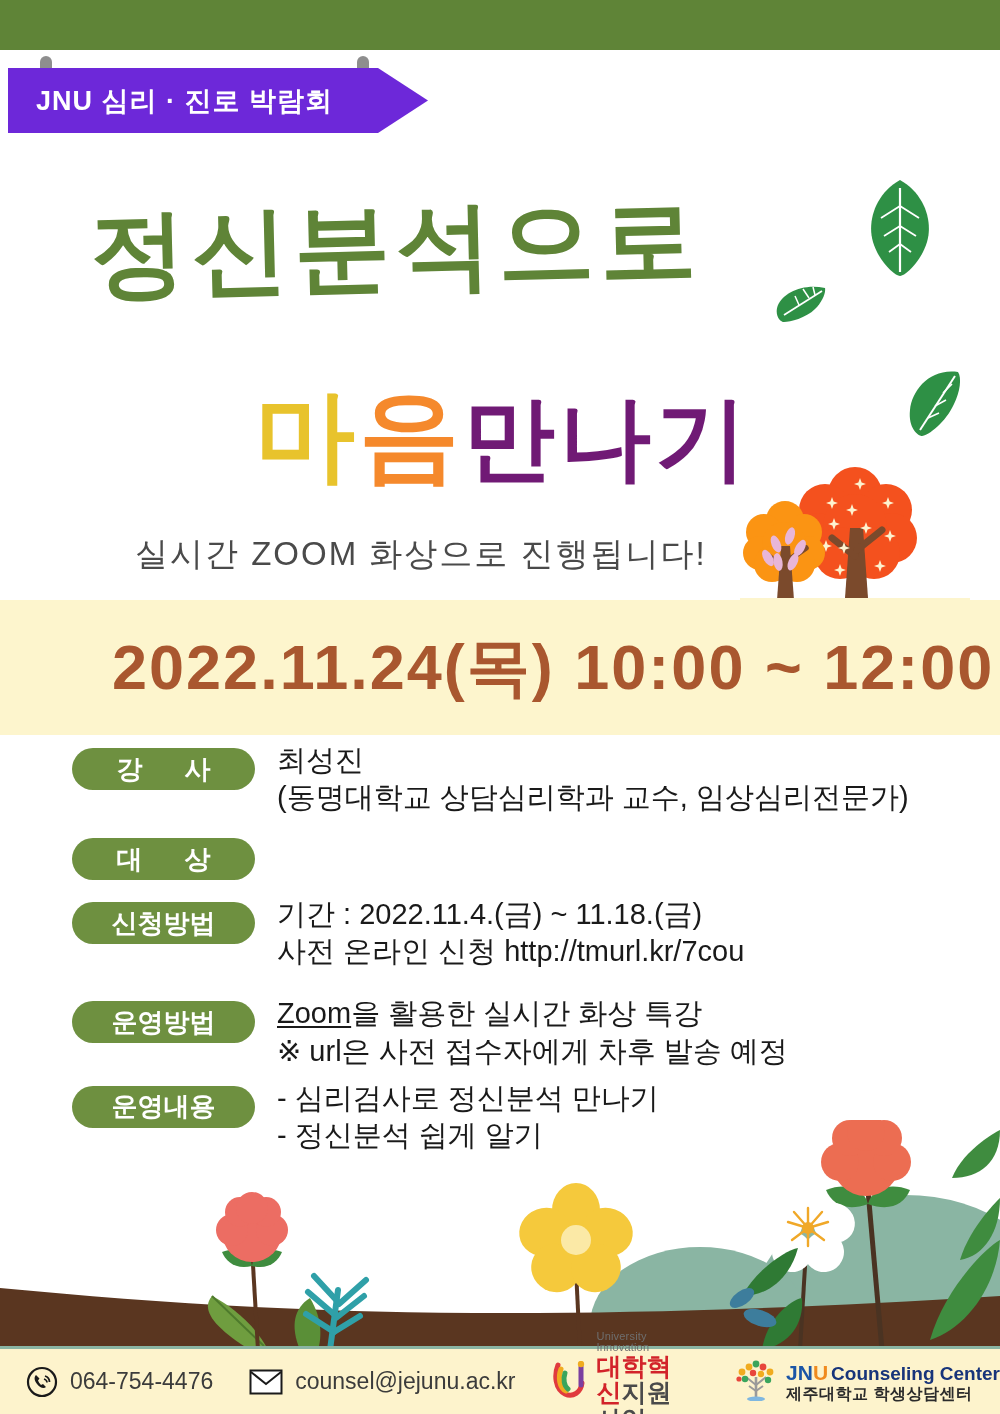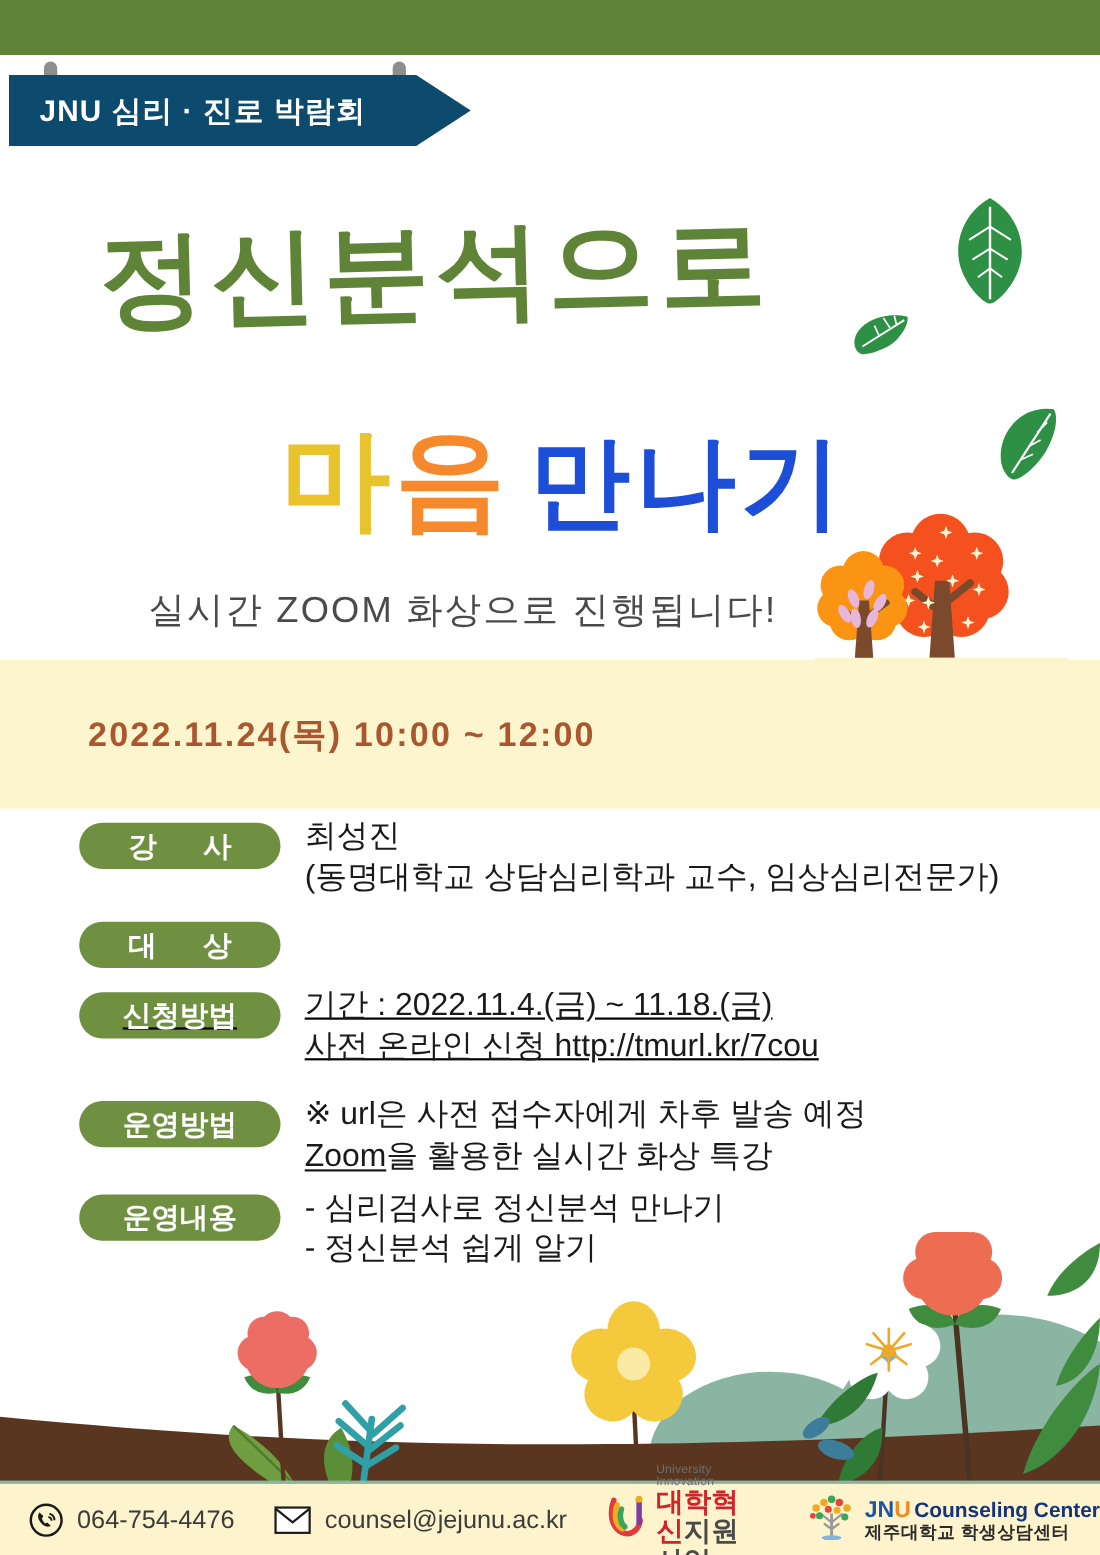--- a/index.html
+++ b/index.html
@@ -16,21 +16,21 @@
   .topbar{position:absolute;left:0;top:0;width:1000px;height:50px;background:#5f8437;}
 
   
   .pin{position:absolute;width:12px;height:34px;border-radius:6px;background:#8e8e8e;}
   .pin.p1{left:40px;top:56px;}
   .pin.p2{left:357px;top:56px;}
 
   
   .banner{
     position:absolute;left:8px;top:68px;width:420px;height:65px;
-    background:#0c4a6e;
+    background:#6d28d9;
     clip-path:polygon(0 0, 370px 0, 420px 32.5px, 370px 65px, 0 65px);
     display:flex;align-items:center;
   }
   .banner-text{
     color:#ffffff;font-size:27px;font-weight:bold;letter-spacing:1px;
     margin-left:28px;white-space:nowrap;
   }
 
   
   .leaf{position:absolute;}
@@ -43,39 +43,39 @@
     letter-spacing:6px;white-space:nowrap;
     transform:rotate(-1.4deg);
   }
   .title2{
     position:absolute;left:255px;top:370px;
     white-space:nowrap;
     font-size:100px;font-weight:bold;letter-spacing:4px;
   }
   .title2 .ma{color:#e8c32c;}
   .title2 .eum{color:#f5892c;}
-  .title2 .mannagi{color:#1d4ed8;font-size:92px;margin-left:18px;}
+  .title2 .mannagi{color:#701a75;font-size:92px;}
 
   .subtitle{
     position:absolute;left:135px;top:532px;
     font-size:33px;color:#4a4a4a;letter-spacing:2px;white-space:nowrap;
   }
 
   
   .trees{position:absolute;left:740px;top:458px;}
 
   
   .dateband{
     position:absolute;left:0;top:600px;width:1000px;height:135px;
     background:#fdf5cd;
     display:flex;align-items:center;
   }
   .date-text{
-    margin-left:80px;
-    font-size:31px;font-weight:bold;color:#a9572f;letter-spacing:2px;
+    margin-left:112px;
+    font-size:63px;font-weight:bold;color:#a9572f;letter-spacing:2px;
     white-space:nowrap;
   }
 
   
   .info{position:absolute;left:0;top:742px;width:1000px;}
   .row{position:relative;display:flex;align-items:flex-start;margin-bottom:10px;}
   .pill{
     flex:0 0 auto;width:183px;height:42px;border-radius:21px;
     background:#6e9040;color:#fff;
     display:flex;align-items:center;justify-content:center;
@@ -256,33 +256,33 @@
     </div>
 
     <div class="row" style="margin-top:16px;">
       <div class="pill spaced">
         <span>대</span>
           <span class="gap"></span>
           <span>상</span>
       </div>
     </div>
 
-    <div class="row" style="margin-top:16px;text-decoration:underline;">
+    <div class="row" style="margin-top:16px;">
       <div class="pill">신청방법</div>
       <div class="val">
         <div>기간 : 2022.11.4.(금) ~ 11.18.(금)</div>
         <div>사전 온라인 신청 http://tmurl.kr/7cou</div>
       </div>
     </div>
 
     <div class="row" style="margin-top:25px;">
       <div class="pill">운영방법</div>
       <div class="val">
+        <div><u>Zoom</u><span>을 활용한 실시간 화상 특강</span></div>
         <div>※ url은 사전 접수자에게 차후 발송 예정</div>
-        <div><u>Zoom</u><span>을 활용한 실시간 화상 특강</span></div>
       </div>
     </div>
 
     <div class="row" style="margin-top:0;">
       <div class="pill">운영내용</div>
       <div class="val">
         <div>- 심리검사로 정신분석 만나기</div>
         <div>- 정신분석 쉽게 알기</div>
       </div>
     </div>

